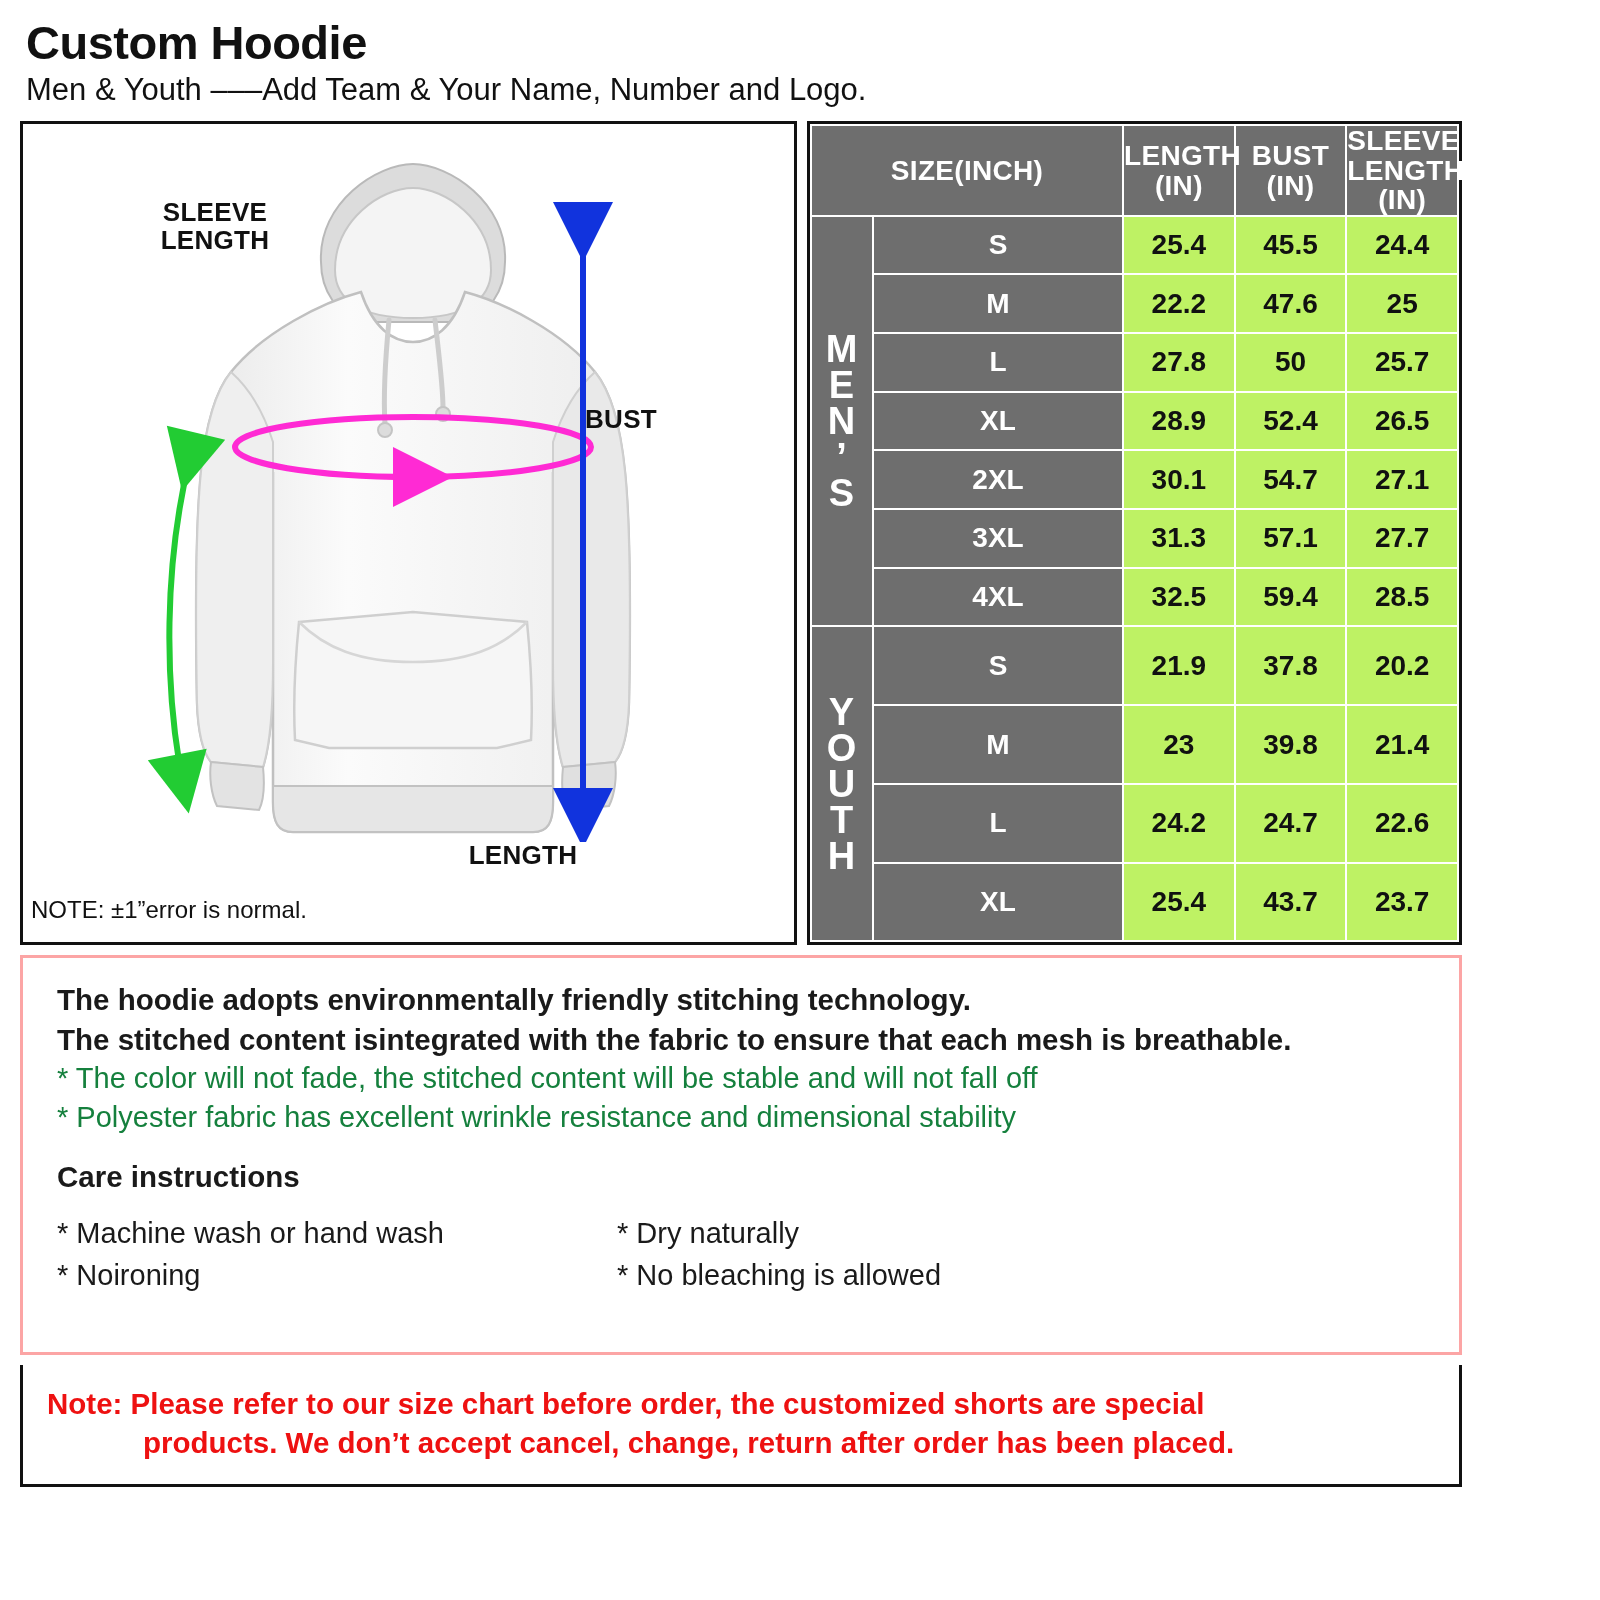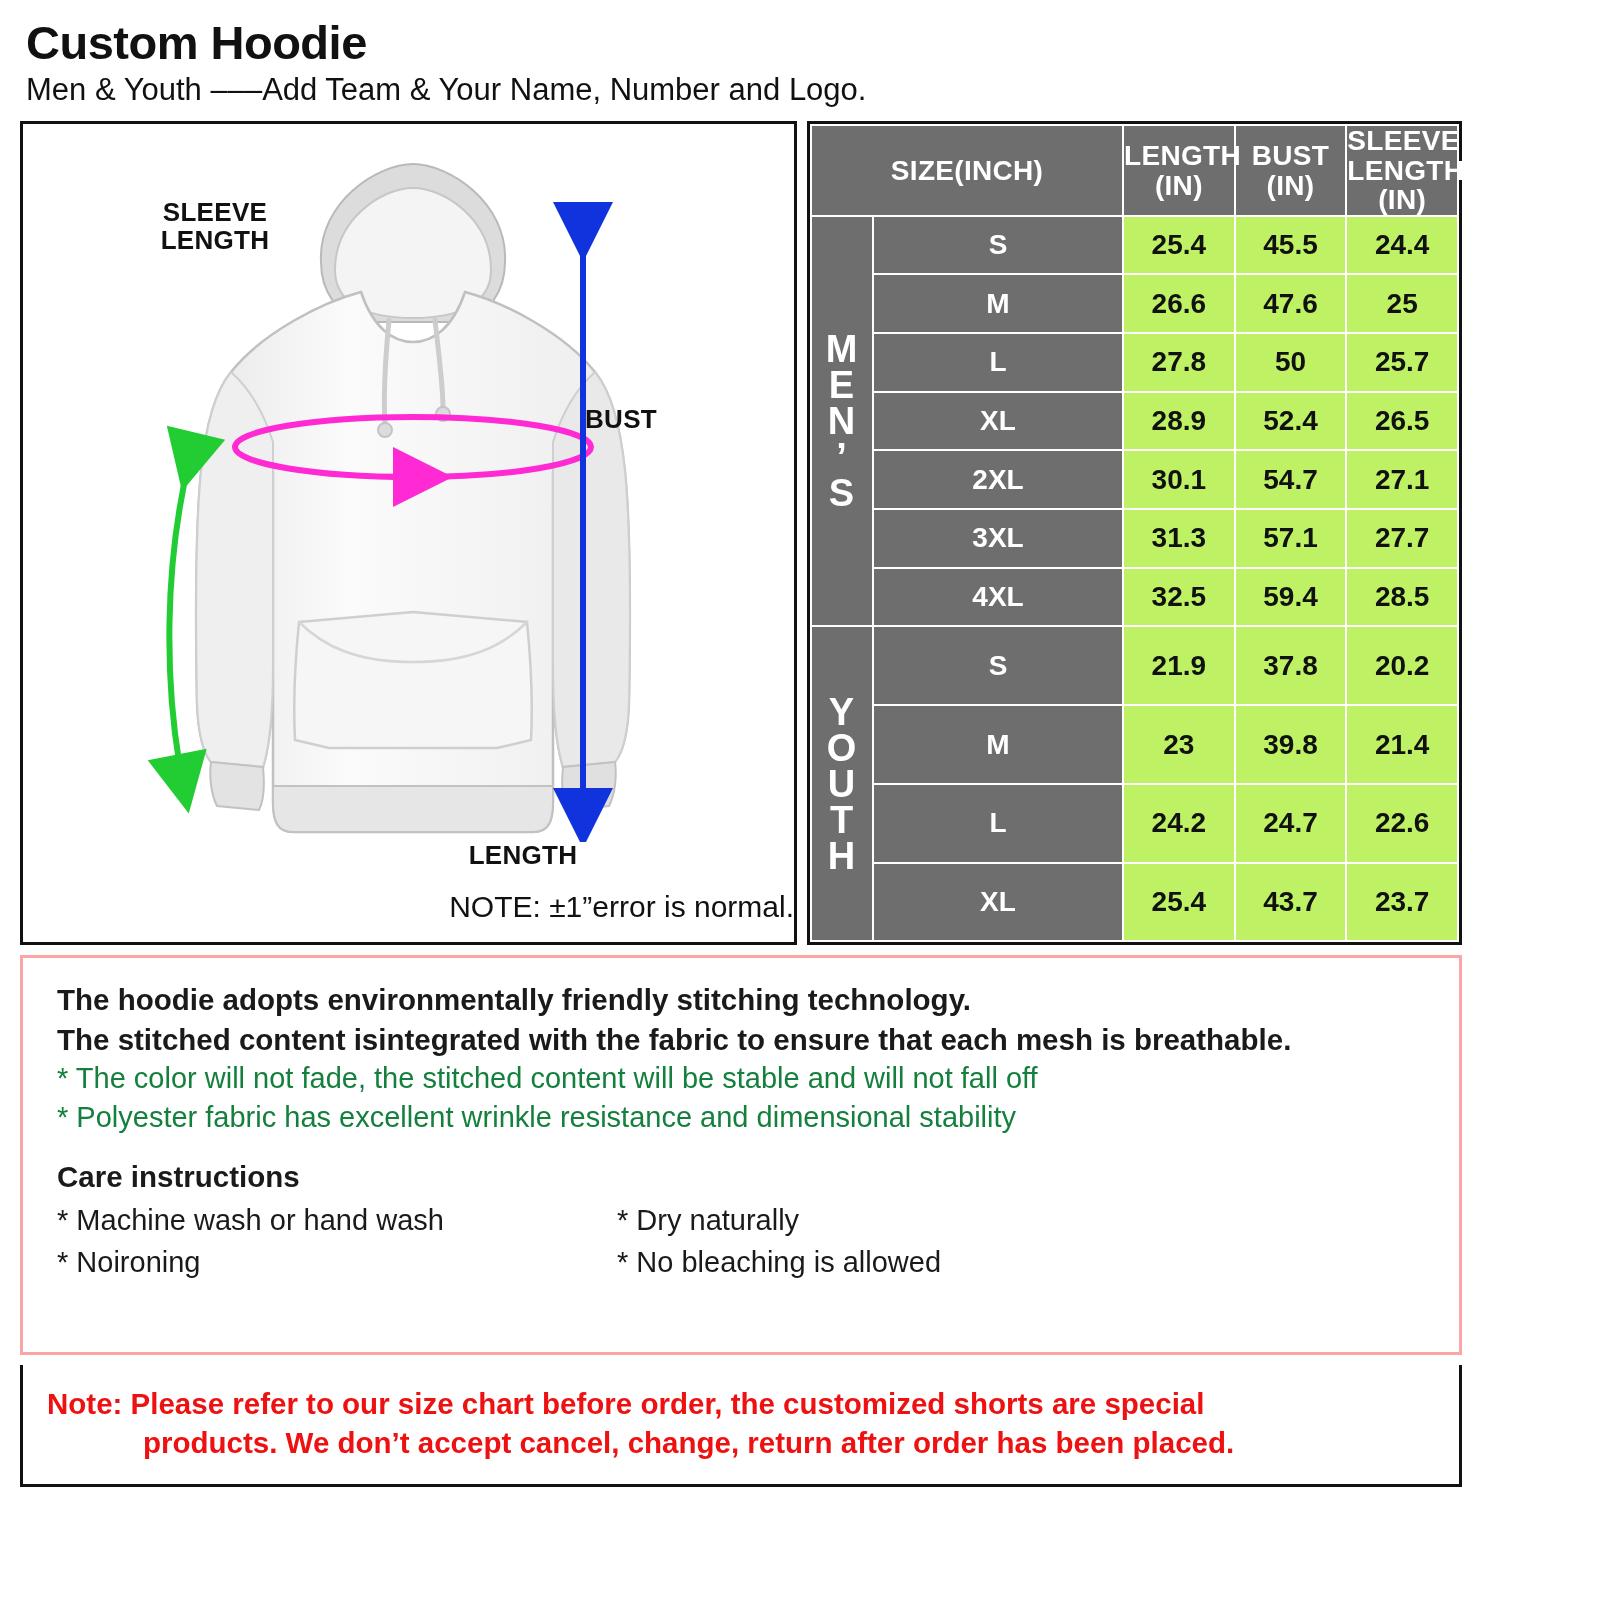--- a/index.html
+++ b/index.html
@@ -64,24 +64,24 @@
     line-height: 1.05;
     letter-spacing: 0.3px;
     color: #111;
     text-align: center;
   }
   .lbl-sleeve { left: 112px; top: 75px; width: 160px; }
   .lbl-bust   { left: 562px; top: 282px; width: 110px; text-align: left; }
   .lbl-length { left: 410px; top: 718px; width: 180px; }
   .note {
     position: absolute;
-    left: 0; right: 0;
+    left: 8px; right: 0;
     bottom: 18px;
-    text-align: right;
-    font-size: 30px;
+    text-align: left;
+    font-size: 24px;
     color: #111;
   }
 
   
   .table-panel {
     flex: 1;
     border: 3px solid #111;
     box-sizing: border-box;
     background: #fff;
     padding: 0;
@@ -153,21 +153,21 @@
     color: #15803d;
     font-weight: normal;
   }
   .care-title {
     font-size: 29.5px;
     font-weight: bold;
     margin-top: 22px;
     color: #1a1a1a;
   }
   .care-grid {
-    margin-top: 6px;
+    margin-top: 19px;
     display: grid;
     grid-template-columns: 560px 1fr;
     row-gap: 2px;
   }
   .care-grid div {
     font-size: 29px;
     line-height: 1.4;
     color: #1a1a1a;
   }
   .warn {
@@ -332,21 +332,21 @@
               <span class="vtext">’</span>
               <span class="vtext">S</span>
             </td>
             <td class="szcell">S</td>
             <td class="val">25.4</td>
             <td class="val">45.5</td>
             <td class="val">24.4</td>
           </tr>
           <tr>
             <td class="szcell">M</td>
-            <td class="val">26.6</td>
+            <td class="val">22.2</td>
             <td class="val">47.6</td>
             <td class="val">25</td>
           </tr>
           <tr>
             <td class="szcell">L</td>
             <td class="val">27.8</td>
             <td class="val">50</td>
             <td class="val">25.7</td>
           </tr>
           <tr>

